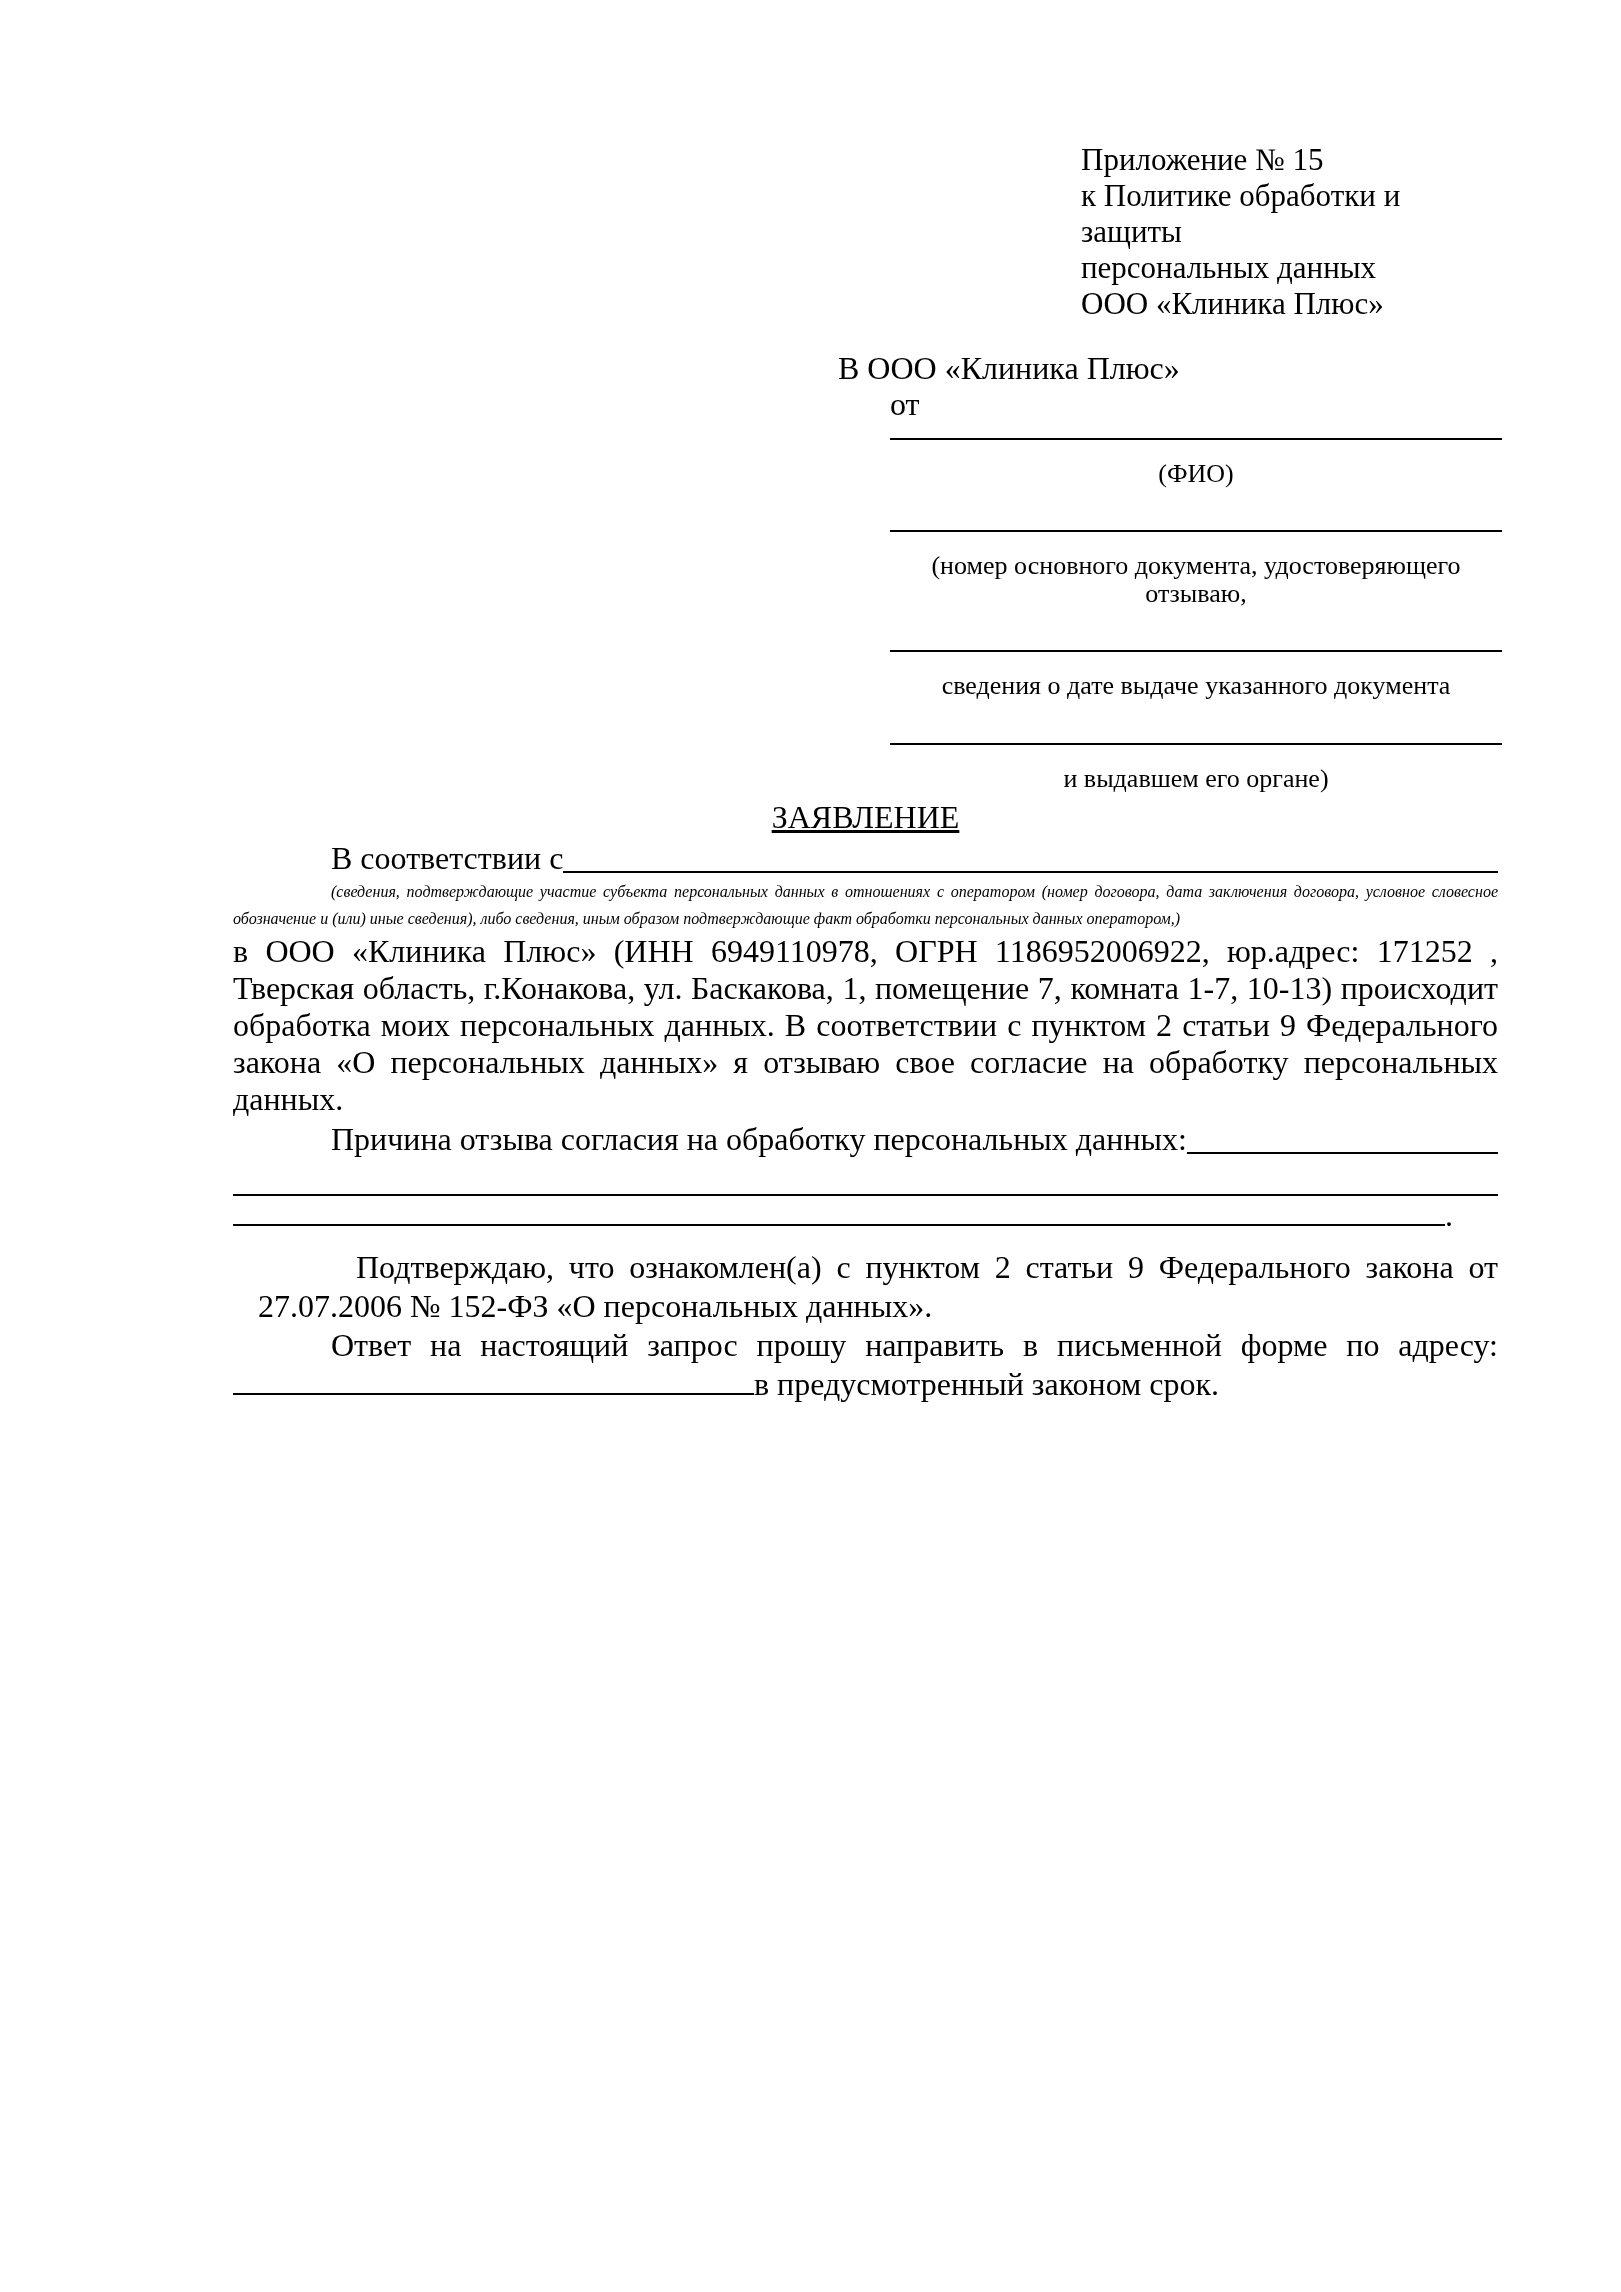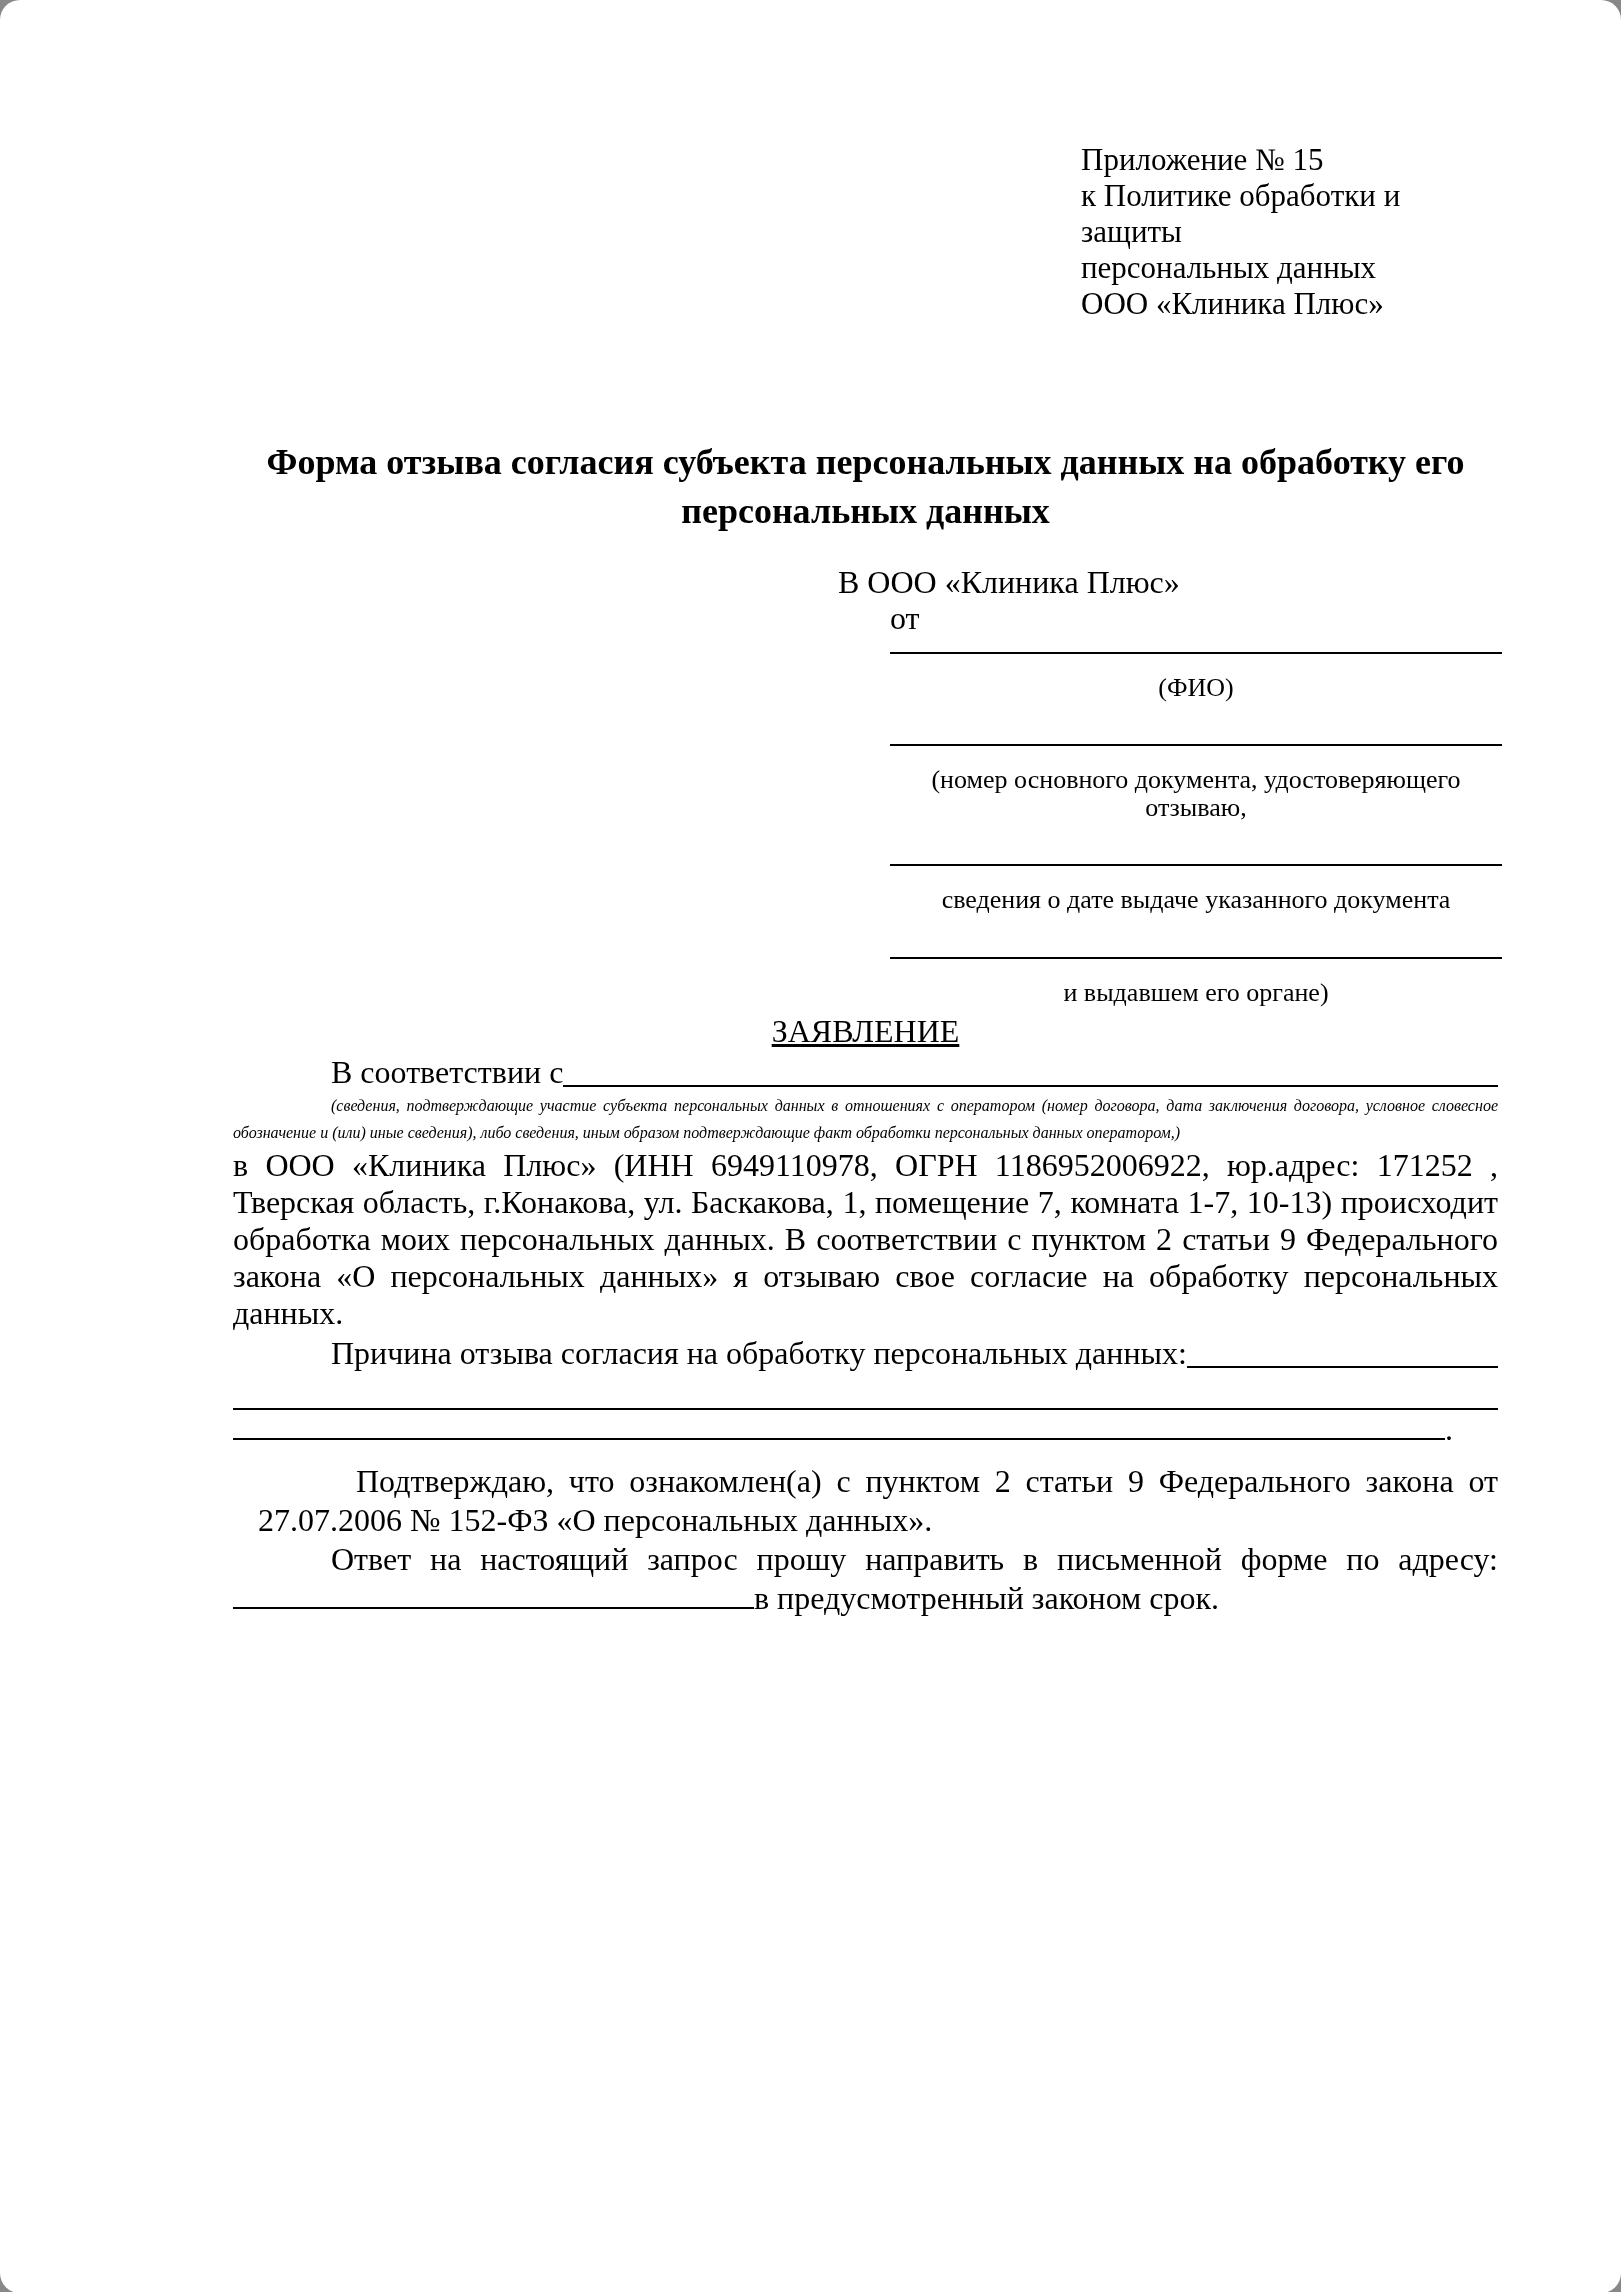--- a/index.html
+++ b/index.html
@@ -7,21 +7,20 @@
     position:relative;
     width:1621px; height:2293px;
     margin:0 auto;
     background:#ffffff;
     color:#000;
     font-family:"Liberation Serif","DejaVu Serif",serif;
     font-size:32px;
     line-height:39px;
     box-sizing:border-box;
     overflow:hidden;
-    border-radius:20px;
   }
   .content { padding:0 123px 0 233px; }
 
   
   .header-note {
     margin-left:848px;
     padding-top:142px;
     font-size:31px;
     line-height:36px;
   }
@@ -115,21 +114,20 @@
 <div class="page">
   <div class="content">
 
     <div class="header-note">
       <div>Приложение № 15</div>
       <div>к Политике обработки и защиты</div>
       <div>персональных данных</div>
       <div>ООО «Клиника Плюс»</div>
     </div>
 
-    <div class="doc-title">Форма отзыва согласия субъекта персональных данных на обработку его персональных данных</div>
 
     <div class="addr-org">В ООО «Клиника Плюс»</div>
     <div class="addr-from">от</div>
 
     <div class="field">
       <div class="line line-first"></div>
       <div class="caption">(ФИО)</div>
     </div>
     <div class="field">
       <div class="line line-next"></div>

